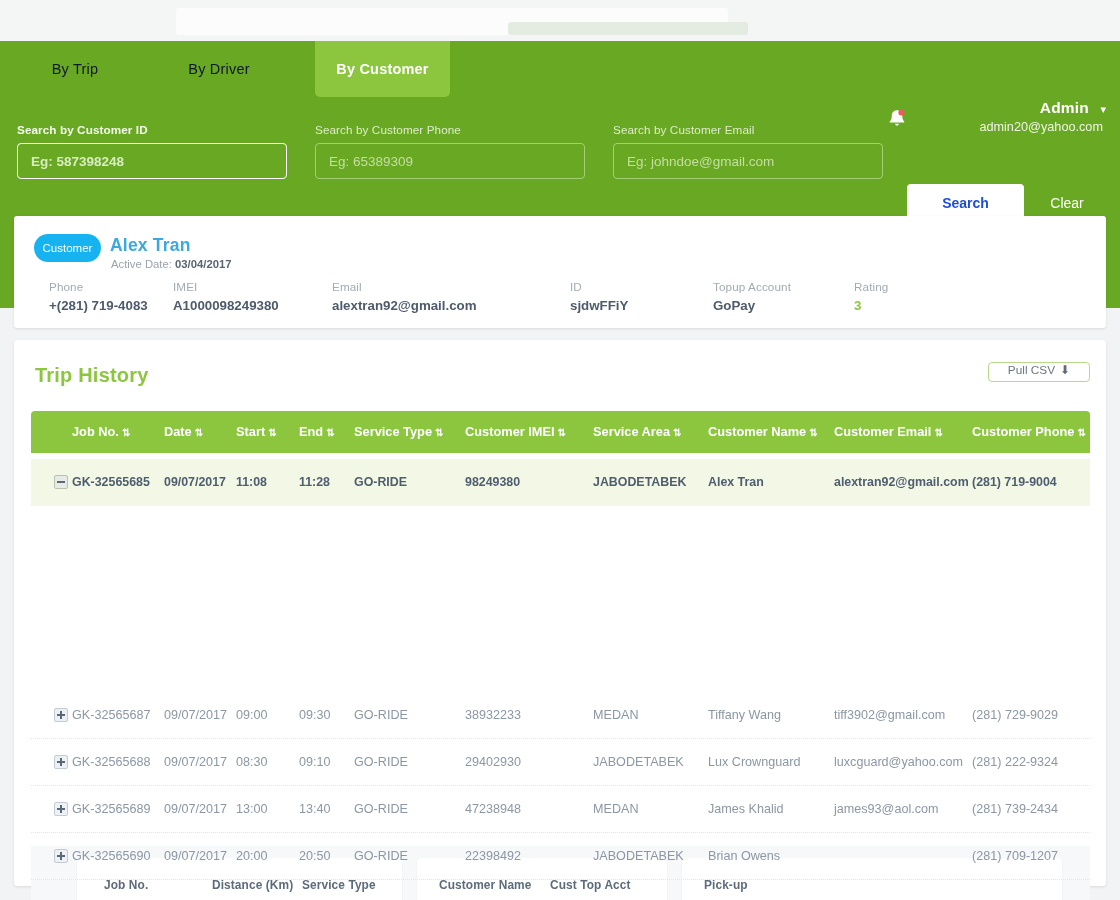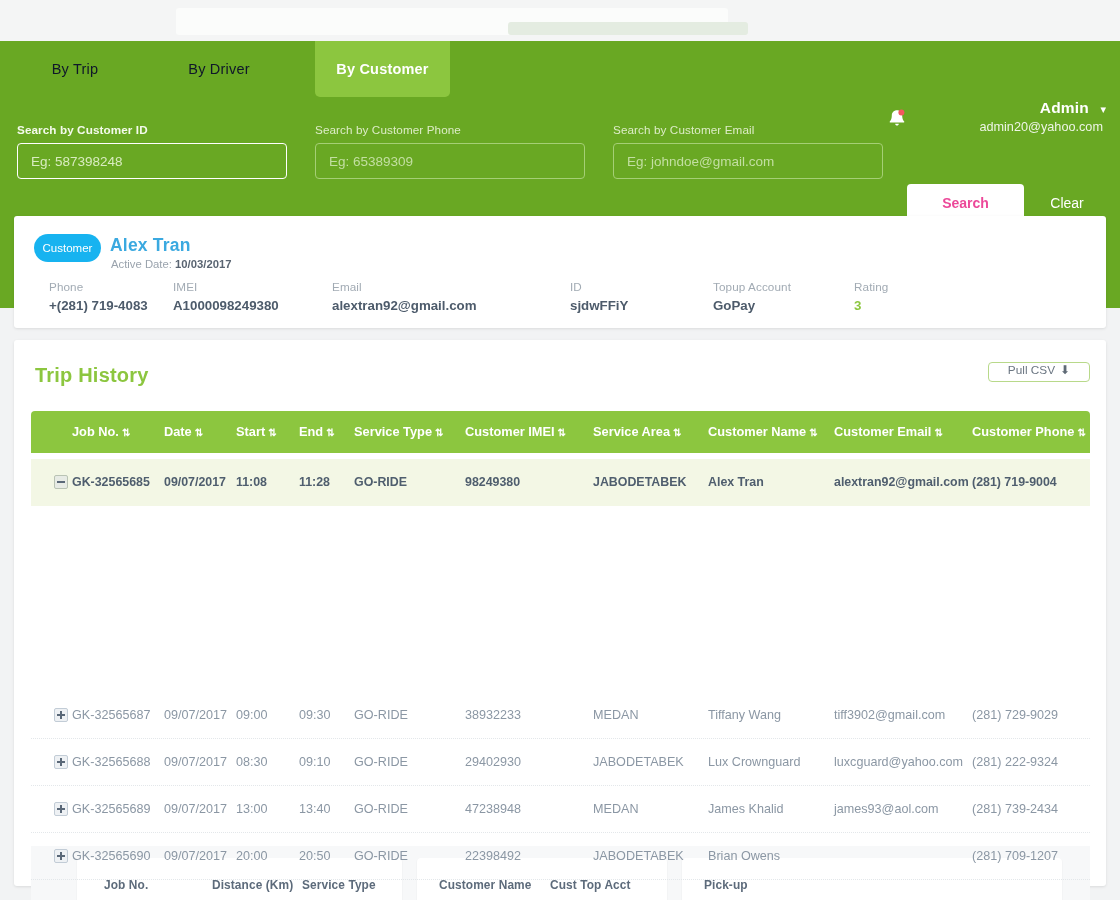--- a/index.html
+++ b/index.html
@@ -64,28 +64,28 @@
   .srch-label {
     position: absolute; font-size: 11.7px; color: #ddecc7; letter-spacing: .1px;
   }
   .srch-label.bright { color: #f4faec; font-weight: bold; }
   .srch-input {
     position: absolute; height: 36px; border-radius: 4px;
     background: transparent; border: 1px solid #a5cf75;
     color: #ffffff; font-size: 13.5px; padding: 0 13px;
     font-family: "Liberation Sans", sans-serif; outline: none;
   }
-  .srch-input.focus { border-color: #ffffff; }
+  .srch-input.focus { border-color: #ffffff; font-weight: bold; }
   .srch-input::placeholder { color: #c3dfa2; }
   .srch-input.focus::placeholder { color: #d9ecc0; }
 
   .btn-search {
     position: absolute; left: 907px; top: 143px; width: 117px; height: 37px;
     background: #ffffff; border: 0; border-radius: 4px;
-    color: #ec4899; font-size: 14px; font-weight: bold;
+    color: #1d4ed8; font-size: 14px; font-weight: bold;
     font-family: "Liberation Sans", sans-serif; cursor: pointer;
   }
   .btn-clear {
     position: absolute; left: 1032px; top: 143px; width: 70px; height: 37px;
     background: transparent; border: 0; color: #ffffff;
     font-size: 14px; font-family: "Liberation Sans", sans-serif; cursor: pointer;
   }
 
   
   .cust-card {
@@ -232,21 +232,21 @@
 
   <button class="btn-search">Search</button>
   <button class="btn-clear">Clear</button>
 </div>
 
 <div class="cust-card">
   <div class="badge">Customer</div>
   <div class="cust-name">Alex Tran</div>
   <div class="cust-active">
     <span>Active Date:</span>
-    <b>10/03/2017</b>
+    <b>03/04/2017</b>
   </div>
 
   <div class="kv" style="left:35px;">
     <div class="k">Phone</div>
     <div class="v">+(281) 719-4083</div>
   </div>
   <div class="kv" style="left:159px;">
     <div class="k">IMEI</div>
     <div class="v">A1000098249380</div>
   </div>

